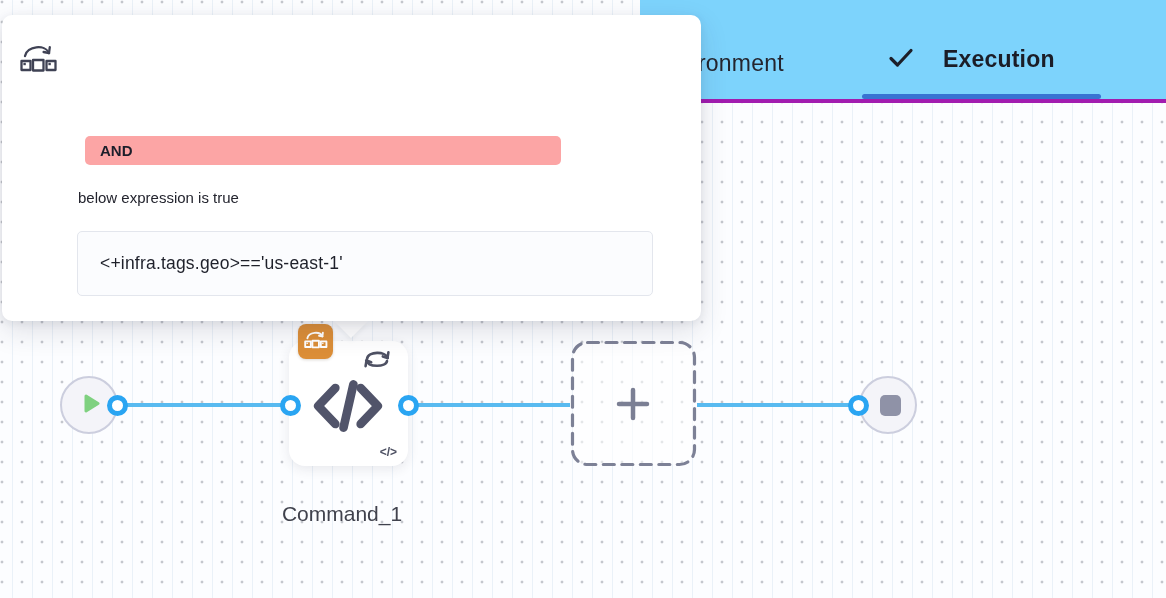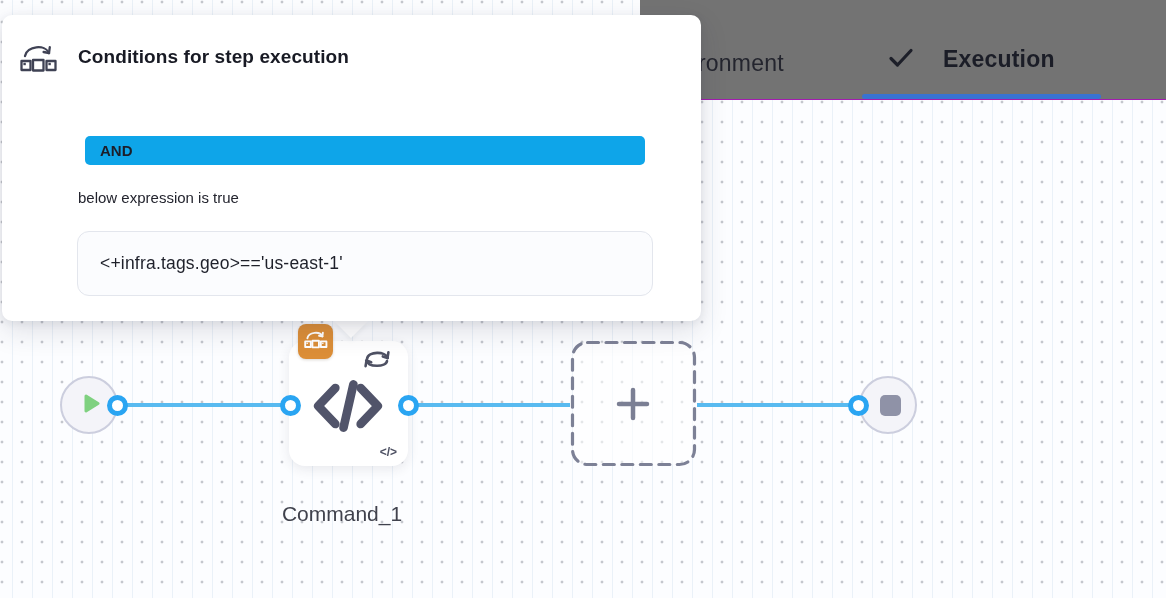--- a/index.html
+++ b/index.html
@@ -17,21 +17,21 @@
     background-image:
       radial-gradient(circle,#c4c7cd 1.2px, rgba(196,199,205,0) 1.7px),
       linear-gradient(to right,#eaf1f8 1.5px, rgba(234,241,248,0) 1.5px);
     background-size:20px 20px,20px 100%;
     background-position:12px 12px,12px 0;
   }
 
   
   .header{
     position:absolute;left:640px;top:0;width:526px;height:99px;
-    background:#737373;border-bottom:1px solid #a21caf;z-index:20;
+    background:#7dd3fc;border-bottom:4px solid #a21caf;z-index:20;
   }
   .tab-partial{
     position:absolute;left:58px;top:50px;font-size:23px;color:#24252e;letter-spacing:.2px;
   }
   .tab-execution{
     position:absolute;left:248px;top:46px;display:flex;align-items:center;gap:29px;cursor:pointer;
   }
   .tab-execution .label{font-size:23px;font-weight:700;color:#1b1d27;letter-spacing:.2px;}
   .tab-underline{
     position:absolute;left:222px;top:94px;width:239px;height:5px;border-radius:3px;
@@ -93,29 +93,29 @@
     box-shadow:0 10px 28px rgba(42,45,70,.14),0 2px 8px rgba(42,45,70,.08);
   }
   .popover .cond-icon{position:absolute;left:15px;top:27px;}
   .popover .title{
     position:absolute;left:76px;top:31px;font-size:19px;font-weight:700;color:#181a24;letter-spacing:.1px;
   }
   .popover .desc{
     position:absolute;left:76px;top:80px;font-size:15px;color:#23242e;
   }
   .popover .and-pill{
-    position:absolute;left:83px;top:121px;width:560px;height:29px;border-radius:5px;
-    background:#0ea5e9;box-sizing:border-box;
+    position:absolute;left:83px;top:121px;width:476px;height:29px;border-radius:5px;
+    background:#fca5a5;box-sizing:border-box;
     font-size:15px;font-weight:700;color:#1c1e2a;line-height:29px;padding-left:15px;
   }
   .popover .expr-intro{
     position:absolute;left:76px;top:174px;font-size:15px;color:#23242e;
   }
   .popover .expr-box{
-    position:absolute;left:75px;top:216px;width:576px;height:65px;border-radius:12px;
+    position:absolute;left:75px;top:216px;width:576px;height:65px;border-radius:5px;
     background:#fbfcfe;border:1px solid #e3e6ed;box-sizing:border-box;
     font-size:17.5px;color:#1e202a;line-height:63px;padding-left:22px;letter-spacing:.2px;
   }
   .popover-caret{
     position:absolute;left:334px;top:321px;width:0;height:0;z-index:39;
     border-left:17px solid transparent;border-right:17px solid transparent;
     border-top:17px solid #ffffff;
     filter:drop-shadow(0 3px 2px rgba(42,45,70,.06));
   }
 </style>
@@ -218,19 +218,18 @@
         <path d="M7 14 C 9 4, 27 2, 31 11"></path>
         <path d="M31 11 L25.6 10"></path>
           <path d="M31 11 L31.8 5.2"></path>
         <rect x="3.5" y="19" width="9" height="9"></rect>
         <rect x="15" y="18" width="10.5" height="10.5"></rect>
         <rect x="28.5" y="19" width="9" height="9"></rect>
         <rect x="5.4" y="20.8" width="2.4" height="2.4" fill="#3f4254" stroke="none"></rect>
         <rect x="30.4" y="20.8" width="2.4" height="2.4" fill="#3f4254" stroke="none"></rect>
       </svg>
     </span>
-    <div class="title">Conditions for step execution</div>
     <div class="and-pill">AND</div>
     <div class="expr-intro">below expression is true</div>
     <div class="expr-box">&lt;+infra.tags.geo&gt;=='us-east-1'</div>
   </div>
 
 </div>
 
 </body></html>

